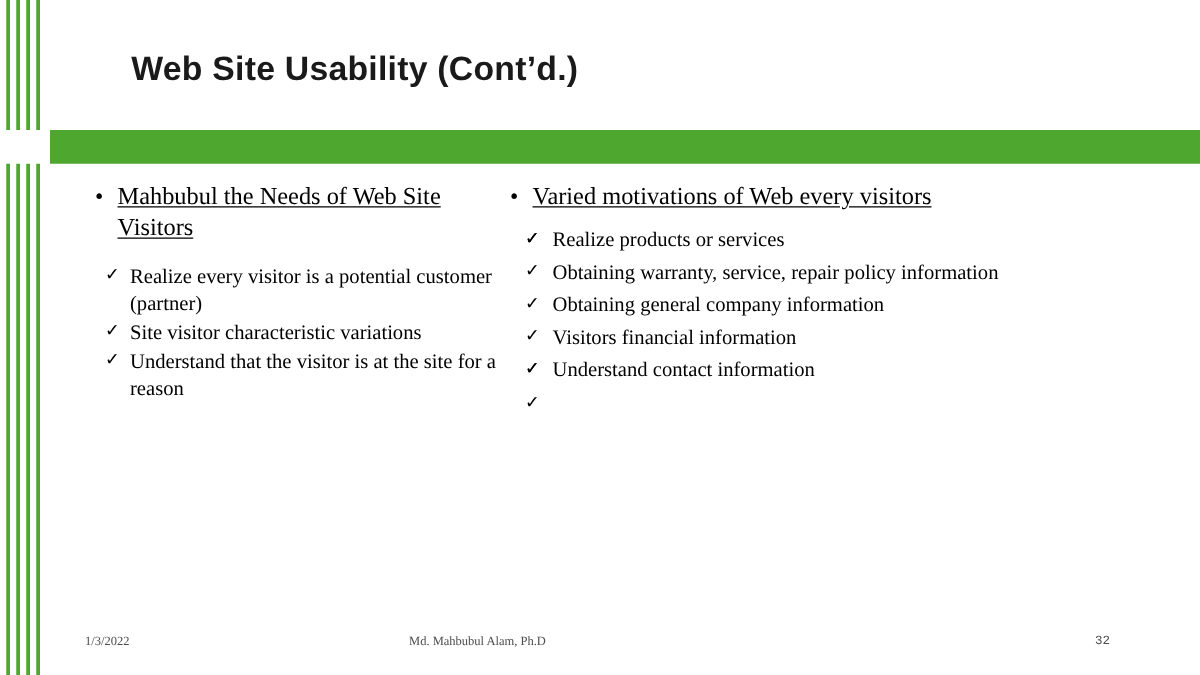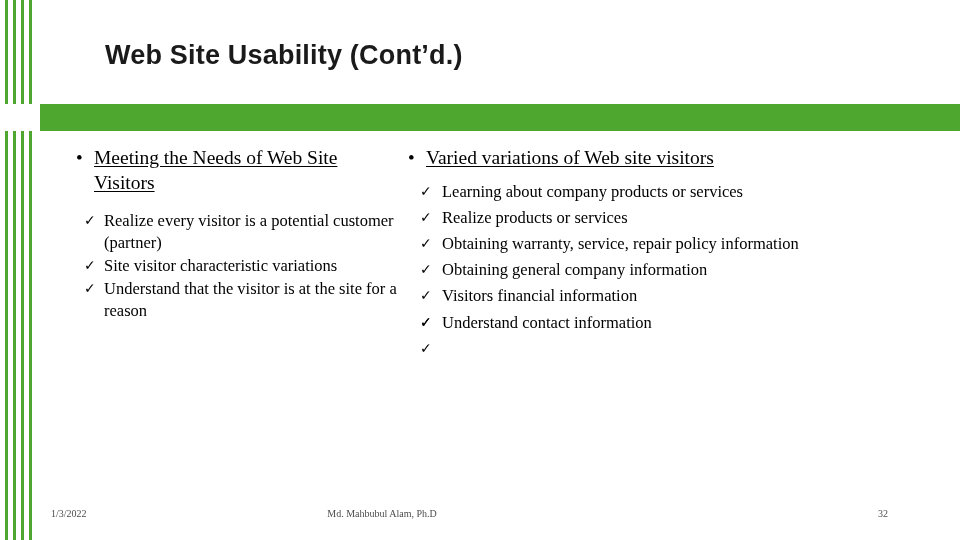--- a/index.html
+++ b/index.html
@@ -133,41 +133,41 @@
   .col-left .b1 { margin-bottom: 14px; }
 
   .col-right .b1 { padding-left: 26px; margin-bottom: 10px; }
   .col-right .b1 .dot { left: 8px; }
   .col-right .b2 { padding-left: 42px; margin-bottom: 4px; }
   .col-right .b2 .check { left: 20px; }
 
   
   .footer-date {
     position: absolute;
-    left: 51px;
+    left: 68px;
     top: 508px;
     font-family: "Liberation Serif", serif;
     font-size: 10px;
     color: #4d4d4d;
   }
   .footer-center {
     position: absolute;
     left: 0;
     top: 508px;
     width: 764px;
     text-align: center;
     font-family: "Liberation Serif", serif;
     font-size: 10px;
     color: #4d4d4d;
   }
   .footer-page {
     position: absolute;
     right: 72px;
     top: 508px;
-    font-family: Liberation Serif, serif;
+    font-family: Liberation Mono, monospace;
     font-size: 10px;
     color: #4d4d4d;
     text-align: right;
   }
 </style>
 </head>
 <body>
 
 <div class="left-stripes">
   <div class="stripe s1"></div>
@@ -179,46 +179,45 @@
 <div class="slide-title">Web Site Usability (Cont’d.)</div>
 
 <div class="green-band"></div>
 <div class="green-band-left"></div>
 
 <div class="content">
 
   <div class="col-left">
     <div class="b1">
       <span class="dot">•</span>
-      <span class="txt">Meeting the Needs of Web Site Visitors</span>
+      <span class="txt">Mahbubul the Needs of Web Site Visitors</span>
     </div>
 
     <div class="b2">
       <span class="check">✓</span>
       <span>Realize every visitor is a potential customer (partner)</span>
     </div>
     <div class="b2">
       <span class="check">✓</span>
       <span>Site visitor characteristic variations</span>
     </div>
     <div class="b2">
       <span class="check">✓</span>
       <span>Understand that the visitor is at the site for a reason</span>
     </div>
   </div>
 
   <div class="col-right">
     <div class="b1">
       <span class="dot">•</span>
-      <span class="txt">Varied variations of Web site visitors</span>
-    </div>
-
-    <div class="b2">
-      <span class="check">✓</span>
-      <span>Learning about company products or services</span>
+      <span class="txt">Varied motivations of Web every visitors</span>
+    </div>
+
+    <div class="b2">
+      <span class="check">✓</span>
     </div>
     <div class="b2">
       <span class="check">✓</span>
       <span>Realize products or services</span>
     </div>
     <div class="b2">
       <span class="check">✓</span>
       <span>Obtaining warranty, service, repair policy information</span>
     </div>
     <div class="b2">

